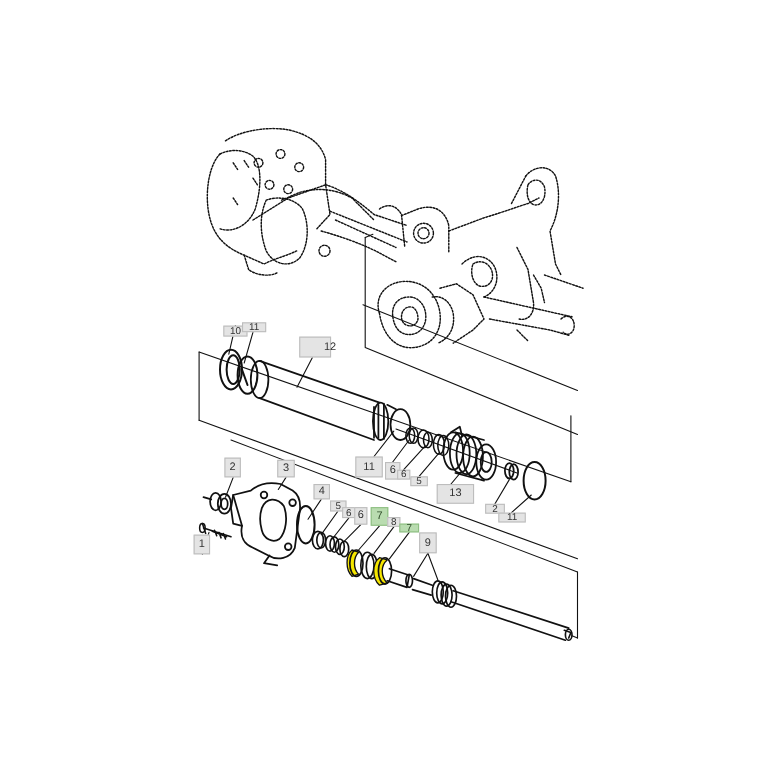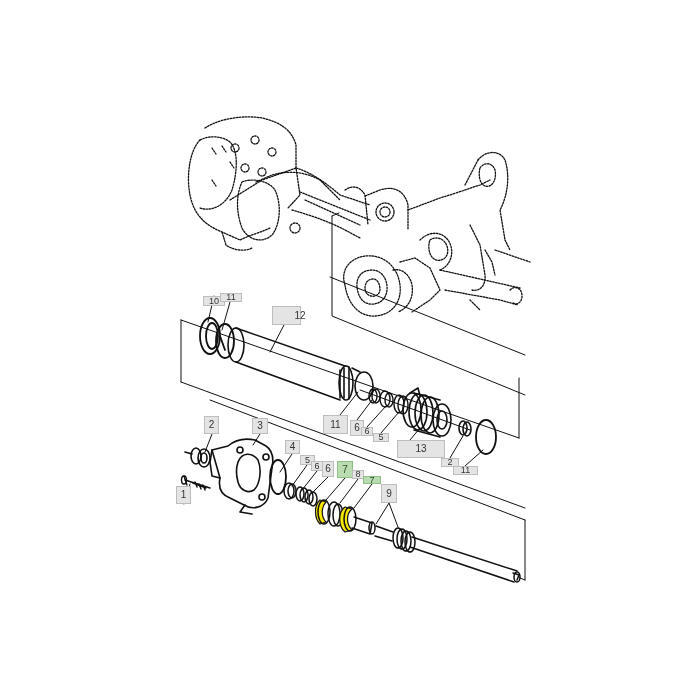--- a/index.html
+++ b/index.html
@@ -230,21 +230,21 @@
 </svg>
 
 <div>
   <div class="callout" style="left:203px;top:296px;width:22px;height:10px;font-size:9px;">10</div>
   <div class="callout" style="left:220px;top:293px;width:22px;height:9px;font-size:9px;">11</div>
   <div class="callout" style="left:272px;top:306px;width:24px;height:19px;padding-left:27px;">12</div>
   <div class="callout" style="left:323px;top:415px;width:25px;height:19px;">11</div>
   <div class="callout" style="left:350px;top:420px;width:14px;height:16px;">6</div>
   <div class="callout sm" style="left:361px;top:427px;width:12px;height:9px;">6</div>
   <div class="callout sm" style="left:373px;top:433px;width:16px;height:9px;">5</div>
-  <div class="callout" style="left:397px;top:440px;width:48px;height:18px;">13</div>
+  <div class="callout" style="left:397px;top:440px;width:34px;height:18px;">13</div>
   <div class="callout sm" style="left:441px;top:458px;width:18px;height:9px;">2</div>
   <div class="callout sm" style="left:453px;top:466px;width:25px;height:9px;">11</div>
   <div class="callout" style="left:204px;top:416px;width:15px;height:18px;">2</div>
   <div class="callout" style="left:252px;top:418px;width:16px;height:16px;">3</div>
   <div class="callout" style="left:285px;top:440px;width:15px;height:14px;">4</div>
   <div class="callout sm" style="left:300px;top:455px;width:15px;height:10px;">5</div>
   <div class="callout sm" style="left:311px;top:461px;width:12px;height:10px;">6</div>
   <div class="callout" style="left:322px;top:461px;width:12px;height:16px;">6</div>
   <div class="callout hl" style="left:337px;top:461px;width:16px;height:17px;">7</div>
   <div class="callout sm" style="left:352px;top:470px;width:12px;height:9px;">8</div>

